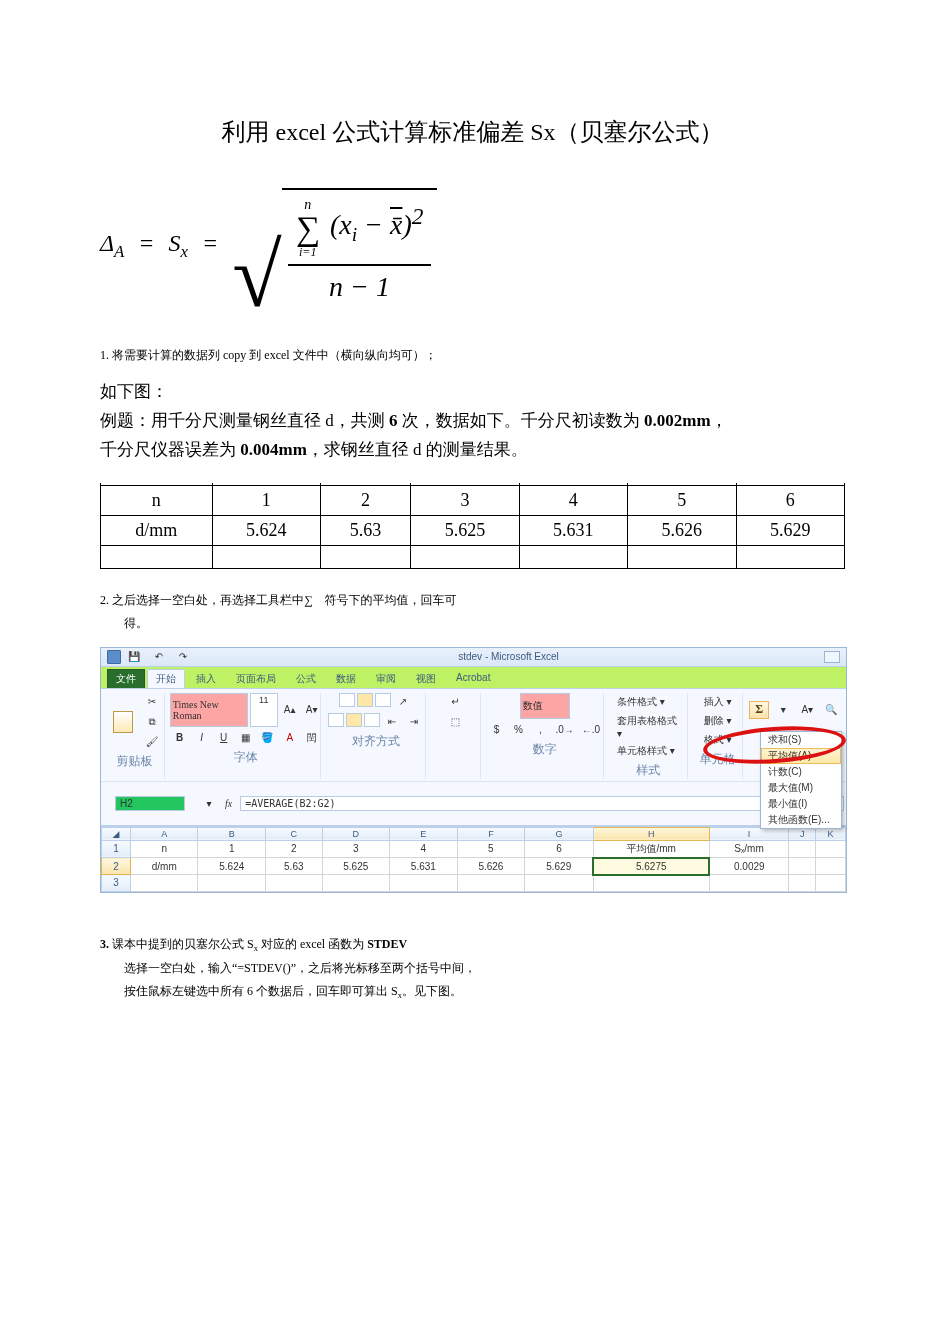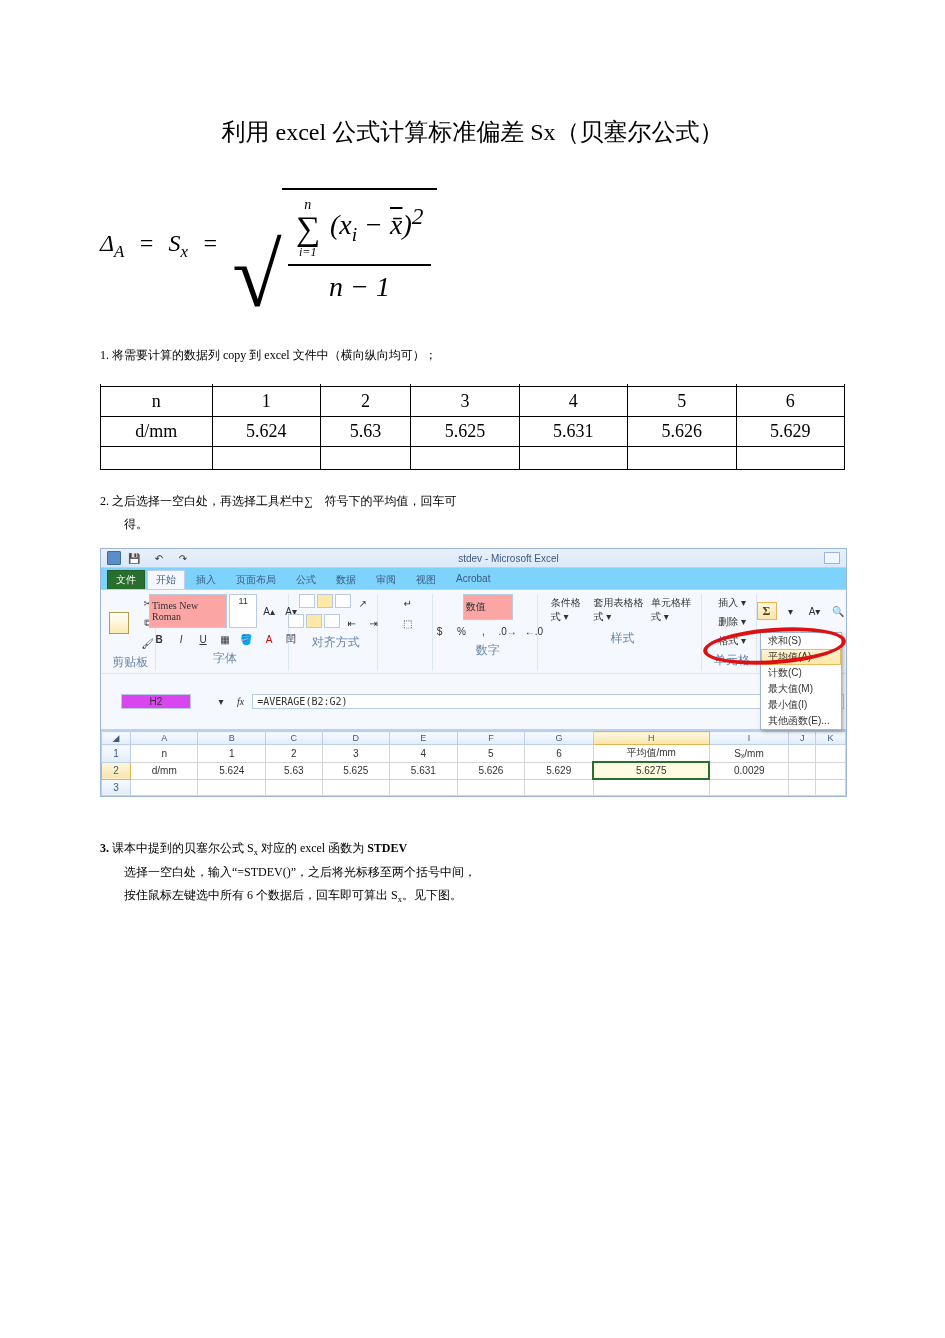--- a/index.html
+++ b/index.html
@@ -82,21 +82,21 @@
     display:flex; gap:4px; align-items:center;
   }
   .qat-icon {
     width:12px;height:12px;background:#5b8dc9;border:1px solid #3d6aa0;border-radius:1px;
   }
   .excel-title-text { flex:1; text-align:center; color:#3d5a82; font-size:10px; }
   .ctrl-btns { display:flex; gap:2px; }
   .ctrl-btns div { width:14px;height:10px;border:1px solid #9bb7d5; background:#f0f6fe; }
   .excel-tabs {
     display:flex; gap:2px; padding:2px 6px 0 6px;
-    background:#7dd3fc; font-size:10px;
+    background:#bef264; font-size:10px;
   }
   .excel-tab {
     padding:2px 8px; border:1px solid transparent; border-bottom:none;
     color:#3d5a82; cursor:default;
   }
   .excel-tab.file {
     background:#2a6e2e; color:#fff; border-color:#235c27;
   }
   .excel-tab.active {
     background:#f5f9ff; border-color:#bcd0ea;
@@ -148,21 +148,21 @@
   }
   .red-oval {
     position:absolute; right:0px; top:38px; width:135px; height:28px;
     border:4px solid #d11; border-radius:50%;
     transform:rotate(-4deg);
     z-index:6; pointer-events:none;
   }
 
   
   .fx-bar { display:flex; align-items:center; background:#f5f9ff; border-top:1px solid #dce7f5; border-bottom:1px solid #bcd0ea; }
-  .name-box { width:60px; border:1px solid #b7cbe3; background:#d946ef; padding:1px 4px; font-size:10px; margin:20px;text-align:center;}
+  .name-box { width:60px; border:1px solid #b7cbe3; background:#22c55e; padding:1px 4px; font-size:10px; margin:14px;}
   .fx-label { font-style:italic; font-family:serif; padding:0 6px;}
   .fx-input { flex:1; border:1px solid #b7cbe3; background:#fff; padding:1px 4px; font-family:monospace; font-size:10px; margin:2px;}
   .sheet {
     background:#fff; font-size:10px; border-top:1px solid #bcd0ea;
   }
   .sheet table { border-collapse:collapse; width:100%; }
   .sheet th {
     background:linear-gradient(#f7fbff,#e2ecf8);
     border:1px solid #bcd0ea; font-weight:normal; color:#3d5a82;
     padding:1px 4px; font-size:9px;
@@ -210,20 +210,29 @@
               <span>(x</span><sub>i</sub><span> − </span><span style="text-decoration:overline;">x̄</span><span>)</span><sup>2</sup>
             </span>
           </span>
           <span style="display:block;font-size:28px;padding-top:4px;">n − 1</span>
         </span>
       </span>
     </span>
   </div>
 
   <p class="step">1. 将需要计算的数据列 copy 到 excel 文件中（横向纵向均可）；</p>
+  <div class="subtext">
+    <div>如下图：</div>
+    <div>
+      <span>例题：用千分尺测量钢丝直径 d，共测 </span><b>6</b><span> 次，数据如下。千分尺初读数为 </span><b>0.002mm</b><span>，</span>
+    </div>
+    <div>
+      <span>千分尺仪器误差为 </span><b>0.004mm</b><span>，求钢丝直径 d 的测量结果。</span>
+    </div>
+  </div>
 
   <table class="data-table">
     <tbody>
         <tr class="col-letters">
       <td></td>
       <td></td>
       <td></td>
       <td></td>
       <td></td>
       <td></td>
@@ -370,21 +379,21 @@
             <div class="rb-btn">%</div>
             <div class="rb-btn">,</div>
             <div class="rb-btn">.0→</div>
             <div class="rb-btn">←.0</div>
           </div>
         </div>
         <div class="group-label">数字</div>
       </div>
 
       <div class="ribbon-group">
-        <div class="group-content" style="gap:1px;align-items:flex-start;">
+        <div class="group-content" style="flex-direction:column;gap:1px;align-items:flex-start;">
           <div class="rb-btn">条件格式 ▾</div>
           <div class="rb-btn">套用表格格式 ▾</div>
           <div class="rb-btn">单元格样式 ▾</div>
         </div>
         <div class="group-label">样式</div>
       </div>
 
       <div class="ribbon-group">
         <div class="group-content" style="flex-direction:column;gap:1px;align-items:flex-start;">
           <div class="rb-btn">插入 ▾</div>

